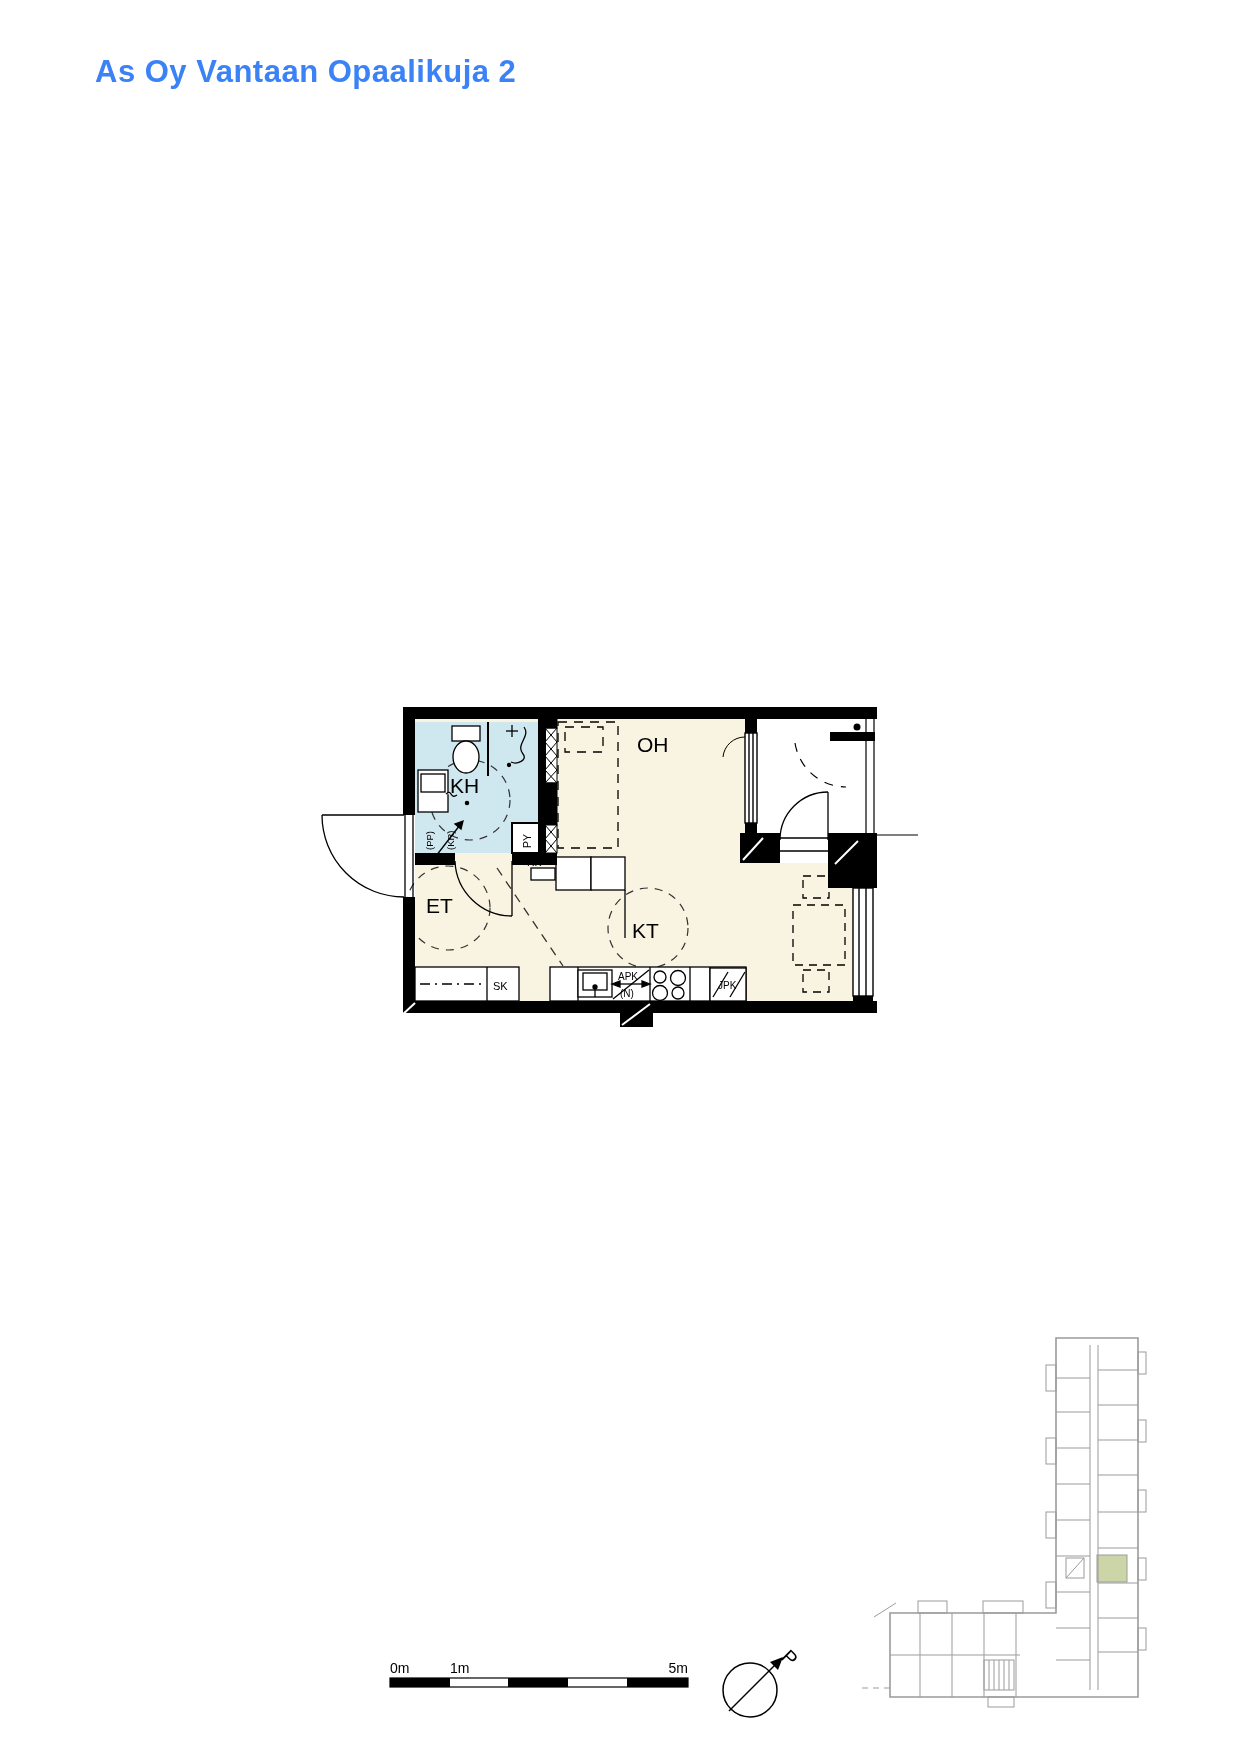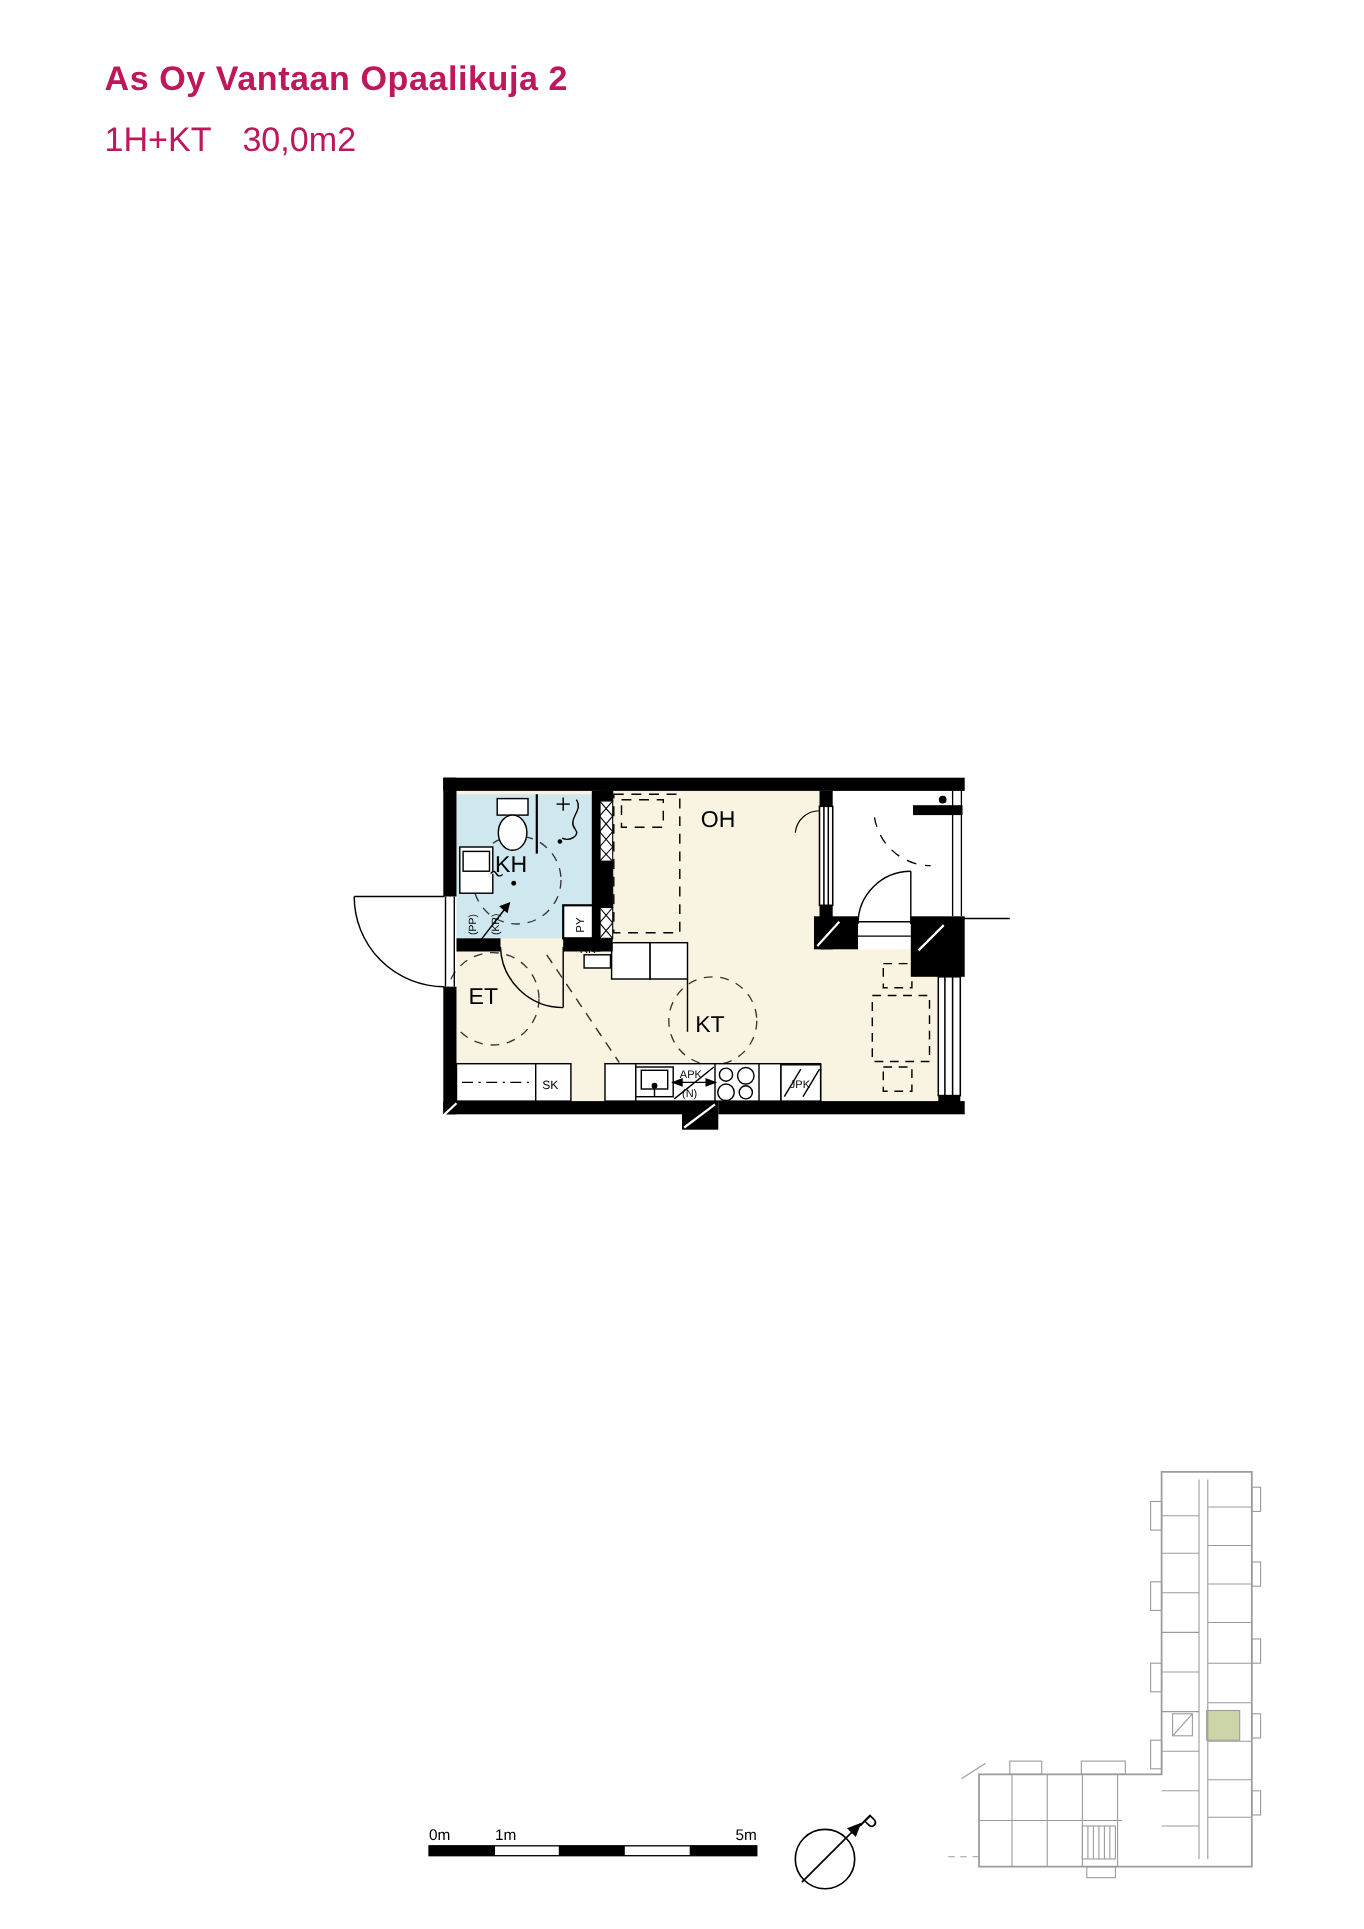--- a/index.html
+++ b/index.html
@@ -1,36 +1,33 @@
 <!DOCTYPE html>
 <html><head>
 <meta charset="utf-8">
 <style>
   html,body{margin:0;padding:0;background:#ffffff;}
   .page{position:relative;width:1240px;height:1754px;background:#ffffff;overflow:hidden;
-        font-family:"Liberation Sans",sans-serif;color:#be185d;}
+        font-family:"Liberation Sans",sans-serif;color:#3b82f6;}
   .header{position:absolute;left:95px;top:56px;}
   .title{font-size:31px;font-weight:bold;line-height:1.0;letter-spacing:0.5px;}
   .address{font-size:28px;margin-top:14px;}
   .address .city{font-size:23px;}
   .unitline{font-size:31px;margin-top:22px;}
   .unitline .area{margin-left:28px;}
   svg{position:absolute;left:0;top:0;}
   svg text{font-family:"Liberation Sans",sans-serif;fill:#000;}
 </style>
 </head>
 <body>
 
 <div class="page">
 
   <div class="header">
     <div class="title">As Oy Vantaan Opaalikuja 2</div>
-    <div class="unitline">
-      <span>1H+KT</span><span class="area">30,0m2</span>
-    </div>
   </div>
 
   <svg width="1240" height="1754" viewBox="0 0 1240 1754">
 
     <g>
 
       <polygon points="415,719 745,719 745,863 853,863 853,1001 415,1001" fill="#f9f4e1"></polygon>
       <rect x="415" y="722" width="127" height="131" fill="#cfe7ee"></rect>
 
       <g stroke="#000" fill="none" stroke-width="1.3">

